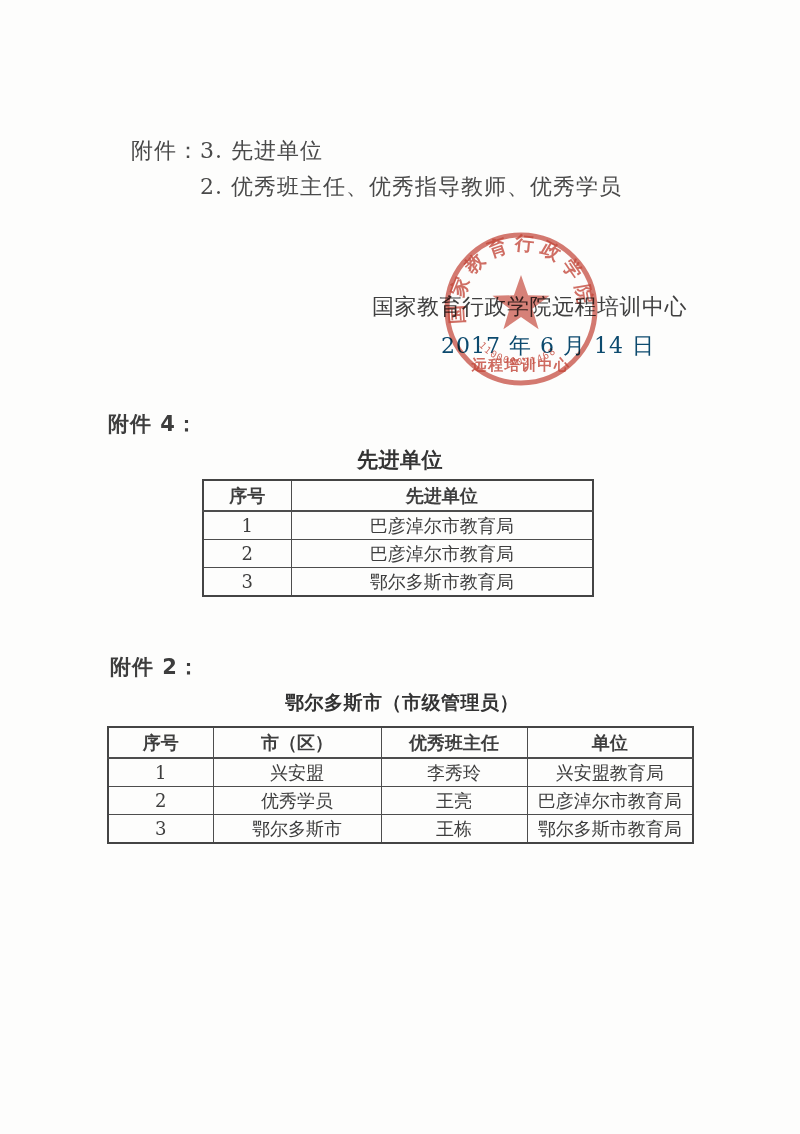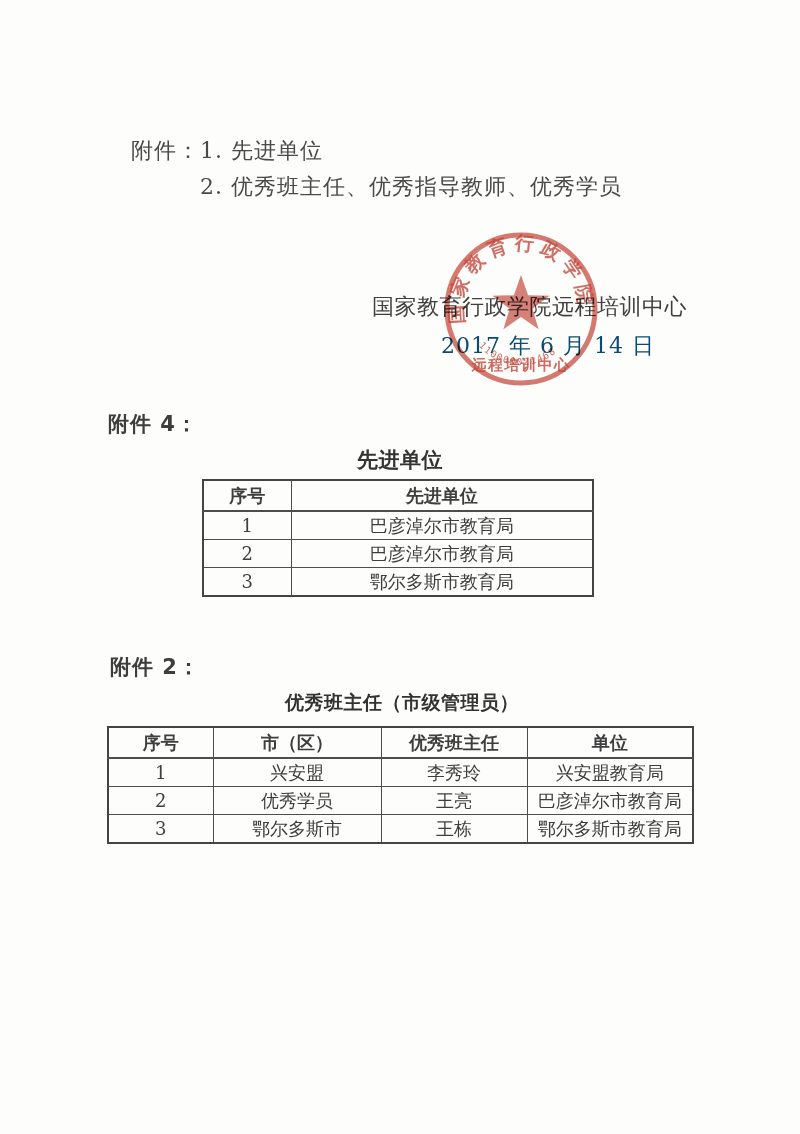--- a/index.html
+++ b/index.html
@@ -50,21 +50,21 @@
     position:absolute;left:441px;top:229px;width:160px;height:160px;
     mix-blend-mode:multiply;z-index:4;pointer-events:none;
   }
   .seal svg{display:block;}
 </style>
 </head>
 <body>
 
 <div class="page">
 
-  <div class="abs note-line" style="left:131px;top:136px;">附件：1. 先进单位</div>
+  <div class="abs note-line" style="left:131px;top:136px;">附件：3. 先进单位</div>
   <div class="abs note-line" style="left:200px;top:172px;">2. 优秀班主任、优秀指导教师、优秀学员</div>
 
   <div class="abs org-line" style="left:372px;top:292px;">国家教育行政学院远程培训中心</div>
   <div class="abs date-line" style="left:441px;top:331px;">2017 年 6 月 14 日</div>
 
   <div class="seal">
     <svg width="160" height="160" viewBox="0 0 160 160">
       <defs>
         <path id="arcTop" d="M 26,100 A 58,58 0 1 1 134,100" fill="none"></path>
         <path id="arcBottom" d="M 34,112 A 56,56 0 0 0 126,112" fill="none"></path>
@@ -104,21 +104,21 @@
           <td>巴彦淖尔市教育局</td>
         </tr>
         <tr>
           <td>3</td>
           <td>鄂尔多斯市教育局</td>
         </tr>
       </tbody>
   </table>
 
   <div class="abs att-label" style="left:110px;top:653px;">附件 2：</div>
-  <div class="abs tbl-title title-2" style="left:285px;top:690px;">优秀班主任（市级管理员）</div>
+  <div class="abs tbl-title title-2" style="left:285px;top:690px;">鄂尔多斯市（市级管理员）</div>
   <table class="doc-table" id="table-2">
     <colgroup>
       <col style="width:105px">
         <col style="width:168px">
       <col style="width:146px">
         <col style="width:166px">
     </colgroup>
     <thead>
         <tr>
           <th>序号</th>

